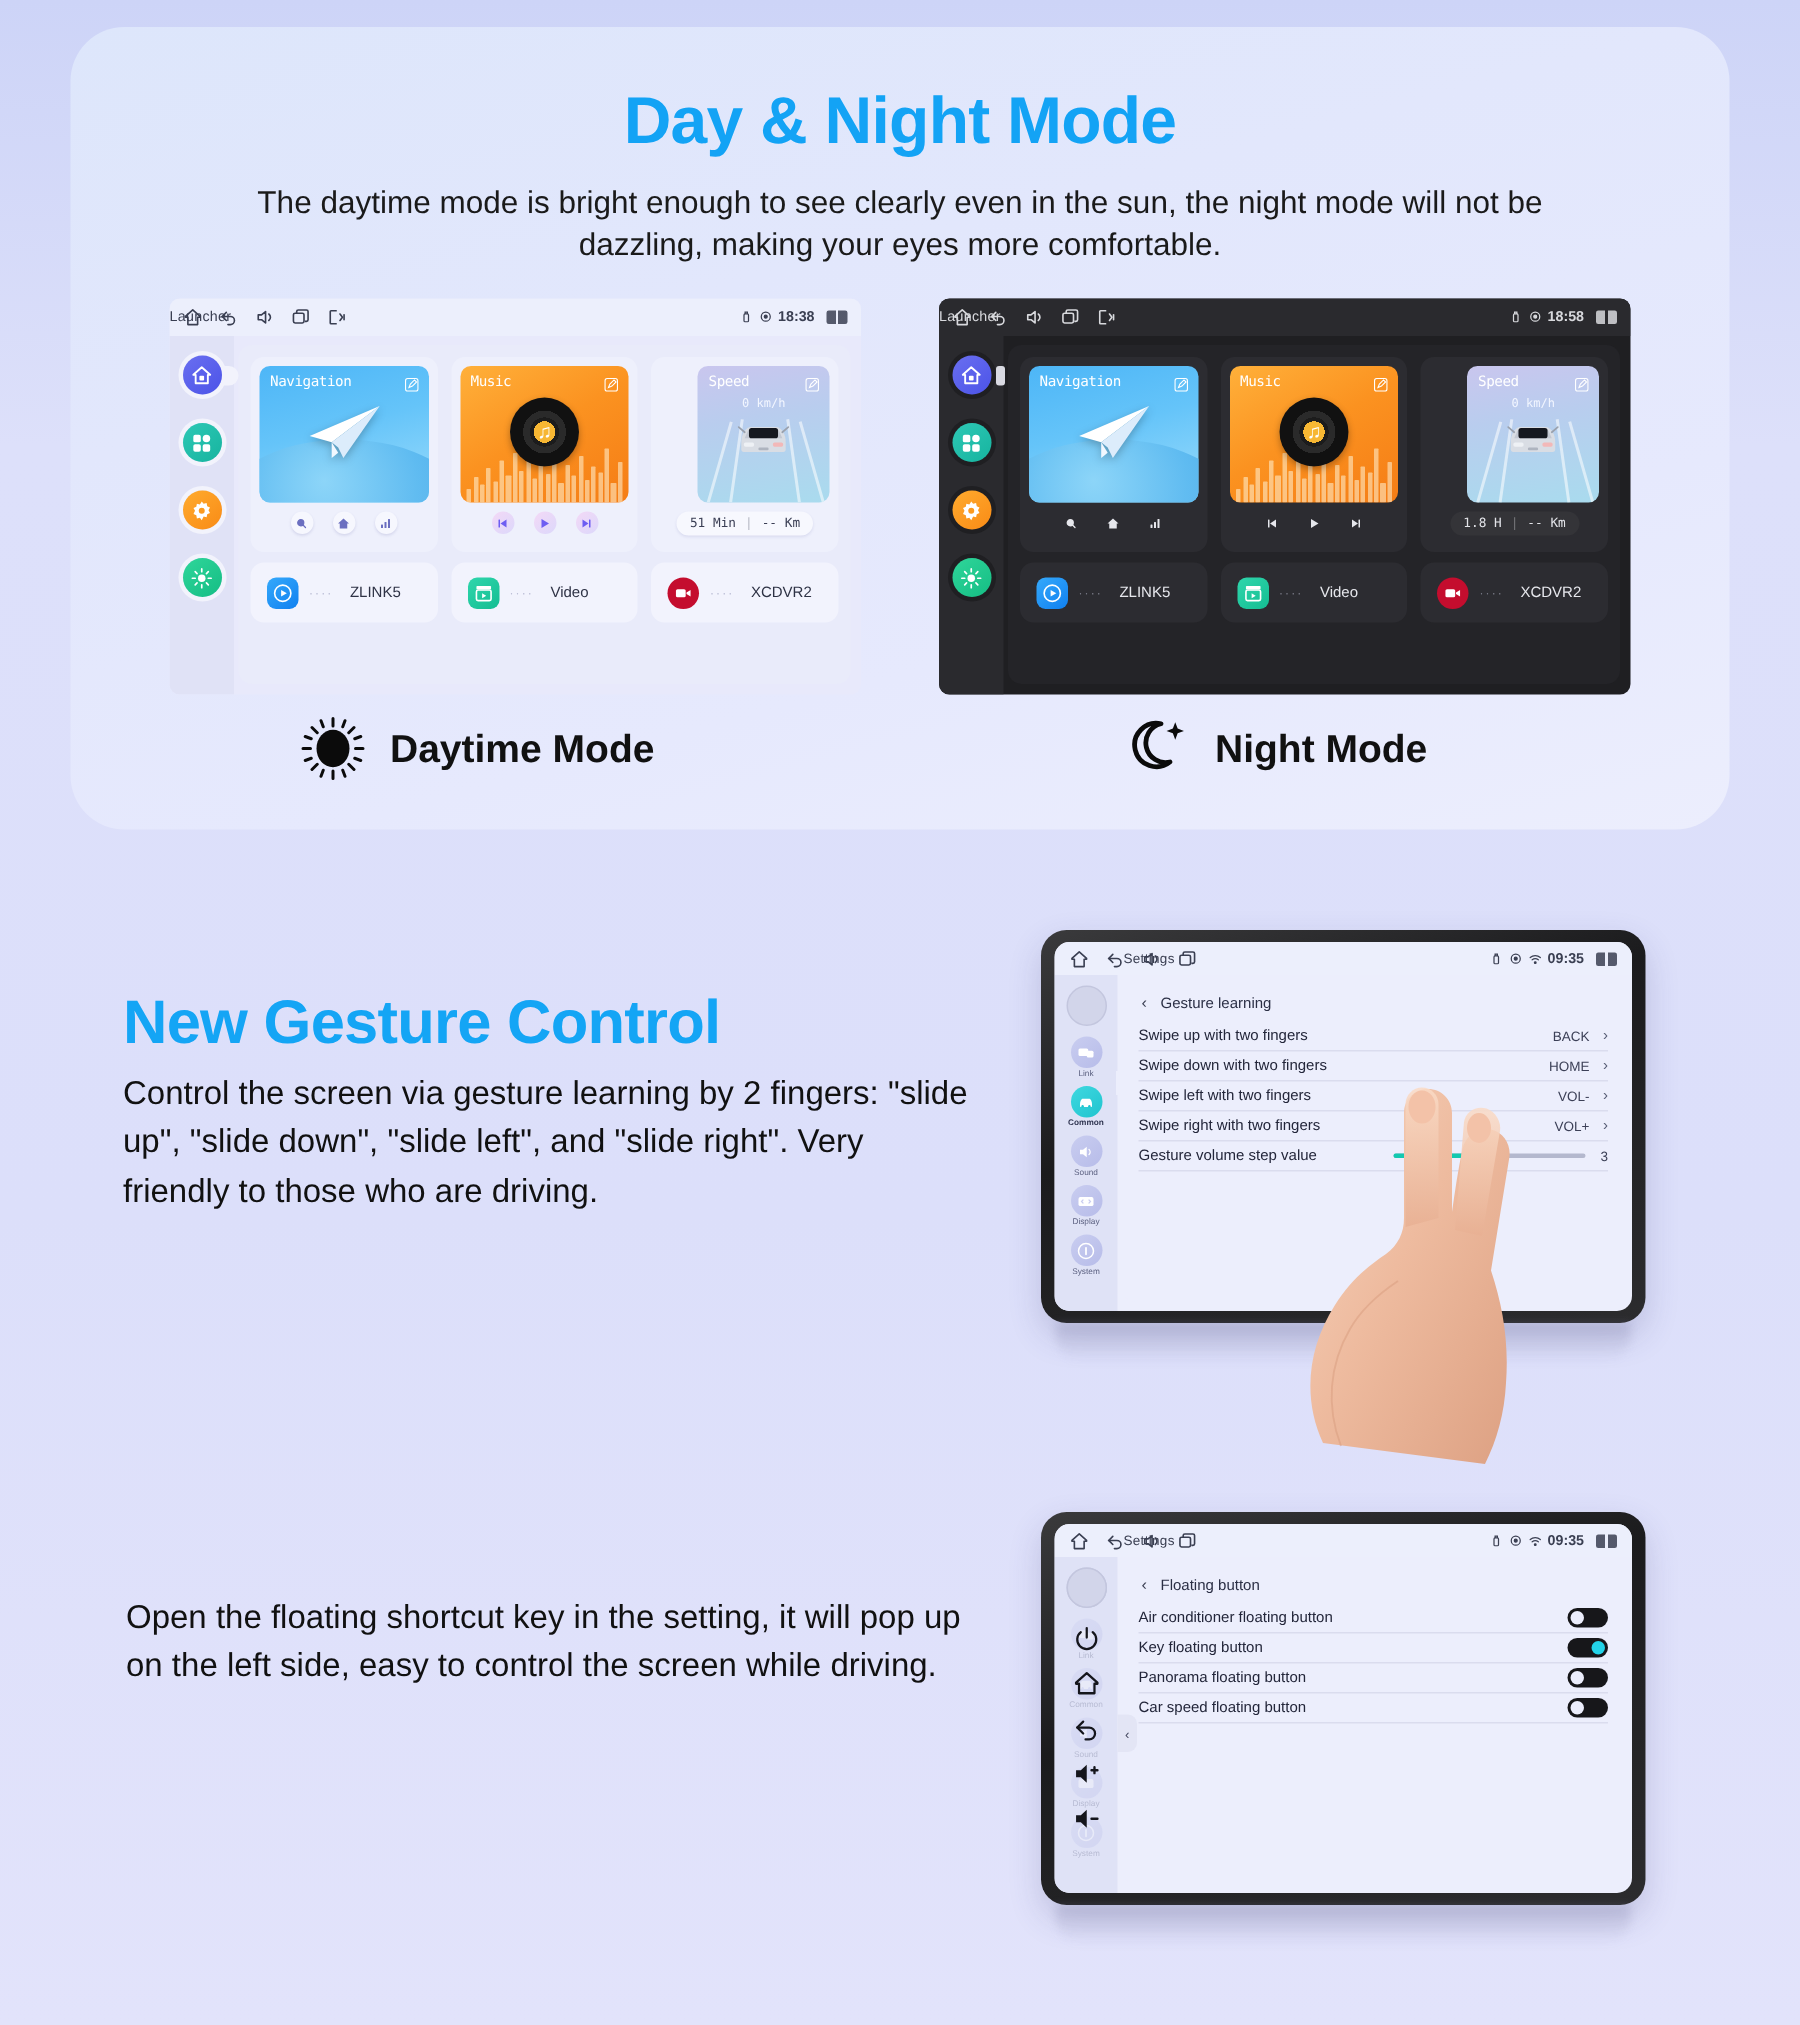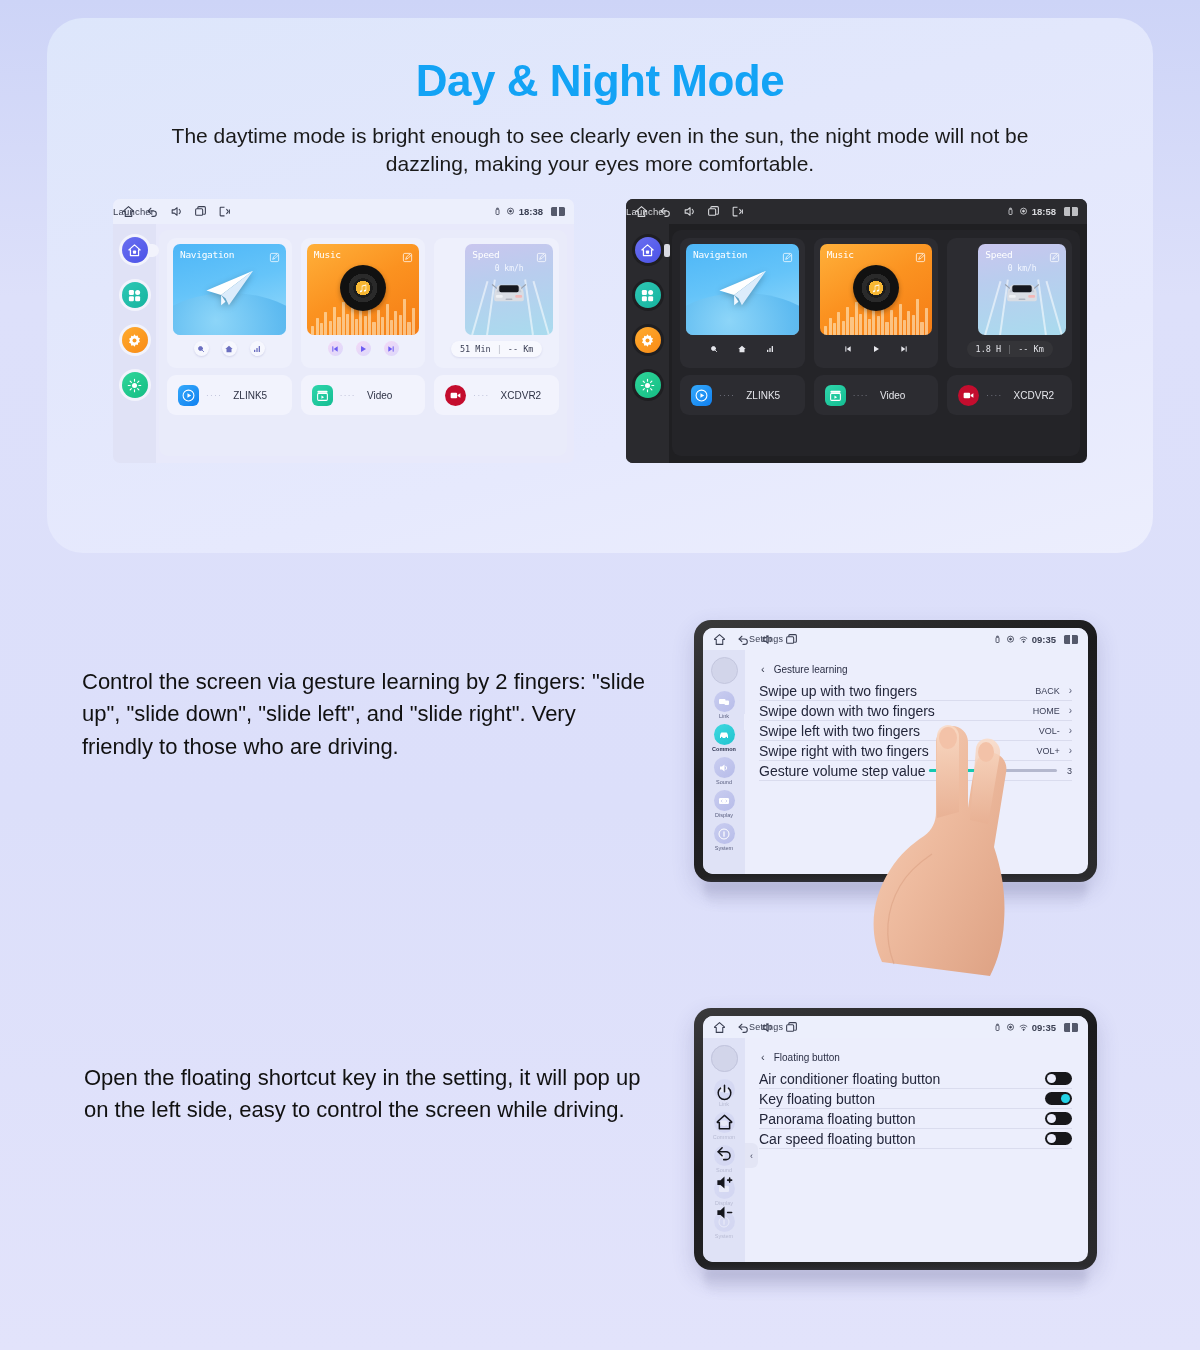--- a/index.html
+++ b/index.html
@@ -294,21 +294,21 @@
   }
   .t-head { display: flex; align-items: center; gap: 9px; padding: 1px 0 6px 2px; }
   .t-head .chev { font-size: 11px; color: #3a3f52; }
   .t-head .htxt { font-size: 10px; color: #2b2f45; }
 
   .t-row {
     display: flex; align-items: center; height: 20px;
     border-bottom: 1px solid #dadcee; position: relative;
   }
   .t-row:last-child { border-bottom: 1px solid #dadcee; }
-  .t-row .lbl { font-size: 14px; color: #23263a; text-align: right; }
+  .t-row .lbl { font-size: 10px; color: #23263a; text-align: right; }
   .t-row .val {
     margin-left: auto; font-size: 9px; color: #3c4057;
     display: flex; align-items: center; gap: 9px;
   }
   .t-row .val .arr { font-size: 10px; color: #5a5f78; }
 
   .slider-wrap { margin-left: auto; display: flex; align-items: center; gap: 10px; }
   .slider {
     width: 128px; height: 2.5px; border-radius: 2px;
     background: #b4b8ce; position: relative;
@@ -866,23 +866,44 @@
             <span class="app-dots">····</span>
             <span class="app-name">XCDVR2</span>
           </div>
         </div>
       </div>
     </div>
   </div>
 </div>
 
 <div class="mode-labels">
+  <div class="mode-item day-lbl">
+    <span class="mode-ico">
+      <svg viewBox="0 0 48 48">
+          <ellipse cx="24" cy="24" rx="11" ry="12.5" fill="#0b0b0b"></ellipse>
+          <g stroke="#0b0b0b" stroke-width="2" stroke-linecap="round">
+            <path d="M24 4v5M24 39v5M4 24h5M39 24h5M10 10l3.5 3.5M34.5 34.5 38 38M38 10l-3.5 3.5M13.5 34.5 10 38M16 5.5l1.5 4M30.5 38.5l1.5 4M5.5 16l4 1.5M38.5 30.5l4 1.5M42.5 16l-4 1.5M9.5 30.5l-4 1.5M32 5.5l-1.5 4M17.5 38.5 16 42.5"></path>
+          </g>
+        </svg>
+    </span>
+    <span class="mode-text">Daytime Mode</span>
+  </div>
+  <div class="mode-item night-lbl">
+    <span class="mode-ico">
+      <svg viewBox="0 0 48 48">
+          <path d="M32 33A14.5 14.5 0 1 1 26 7.5a11.5 11.5 0 0 0 6 25.5z" fill="none" stroke="#0b0b0b" stroke-width="3.2" stroke-linejoin="round"></path>
+          <path d="M35.5 6.5l1.6 4.2 4.2 1.6-4.2 1.6-1.6 4.2-1.6-4.2-4.2-1.6 4.2-1.6z" fill="#0b0b0b"></path>
+        </svg>
+    </span>
+    <span class="mode-text">Night Mode</span>
+  </div>
 </div>
 
 <div class="f-text gesture-text">
+  <div class="f-title">New Gesture Control</div>
   <div class="f-body">Control the screen via gesture learning by 2 fingers: "slide up", "slide down", "slide left", and "slide right". Very friendly to those who are driving.</div>
 </div>
 
 <div class="tablet tab-gesture">
   <div class="frame">
     <div class="glass">
       <div class="t-status">
         <div class="sb-icons">
           <span class="sb-ico">
               <svg viewBox="0 0 24 24" fill="none" stroke="currentColor" stroke-width="2" stroke-linejoin="round">

